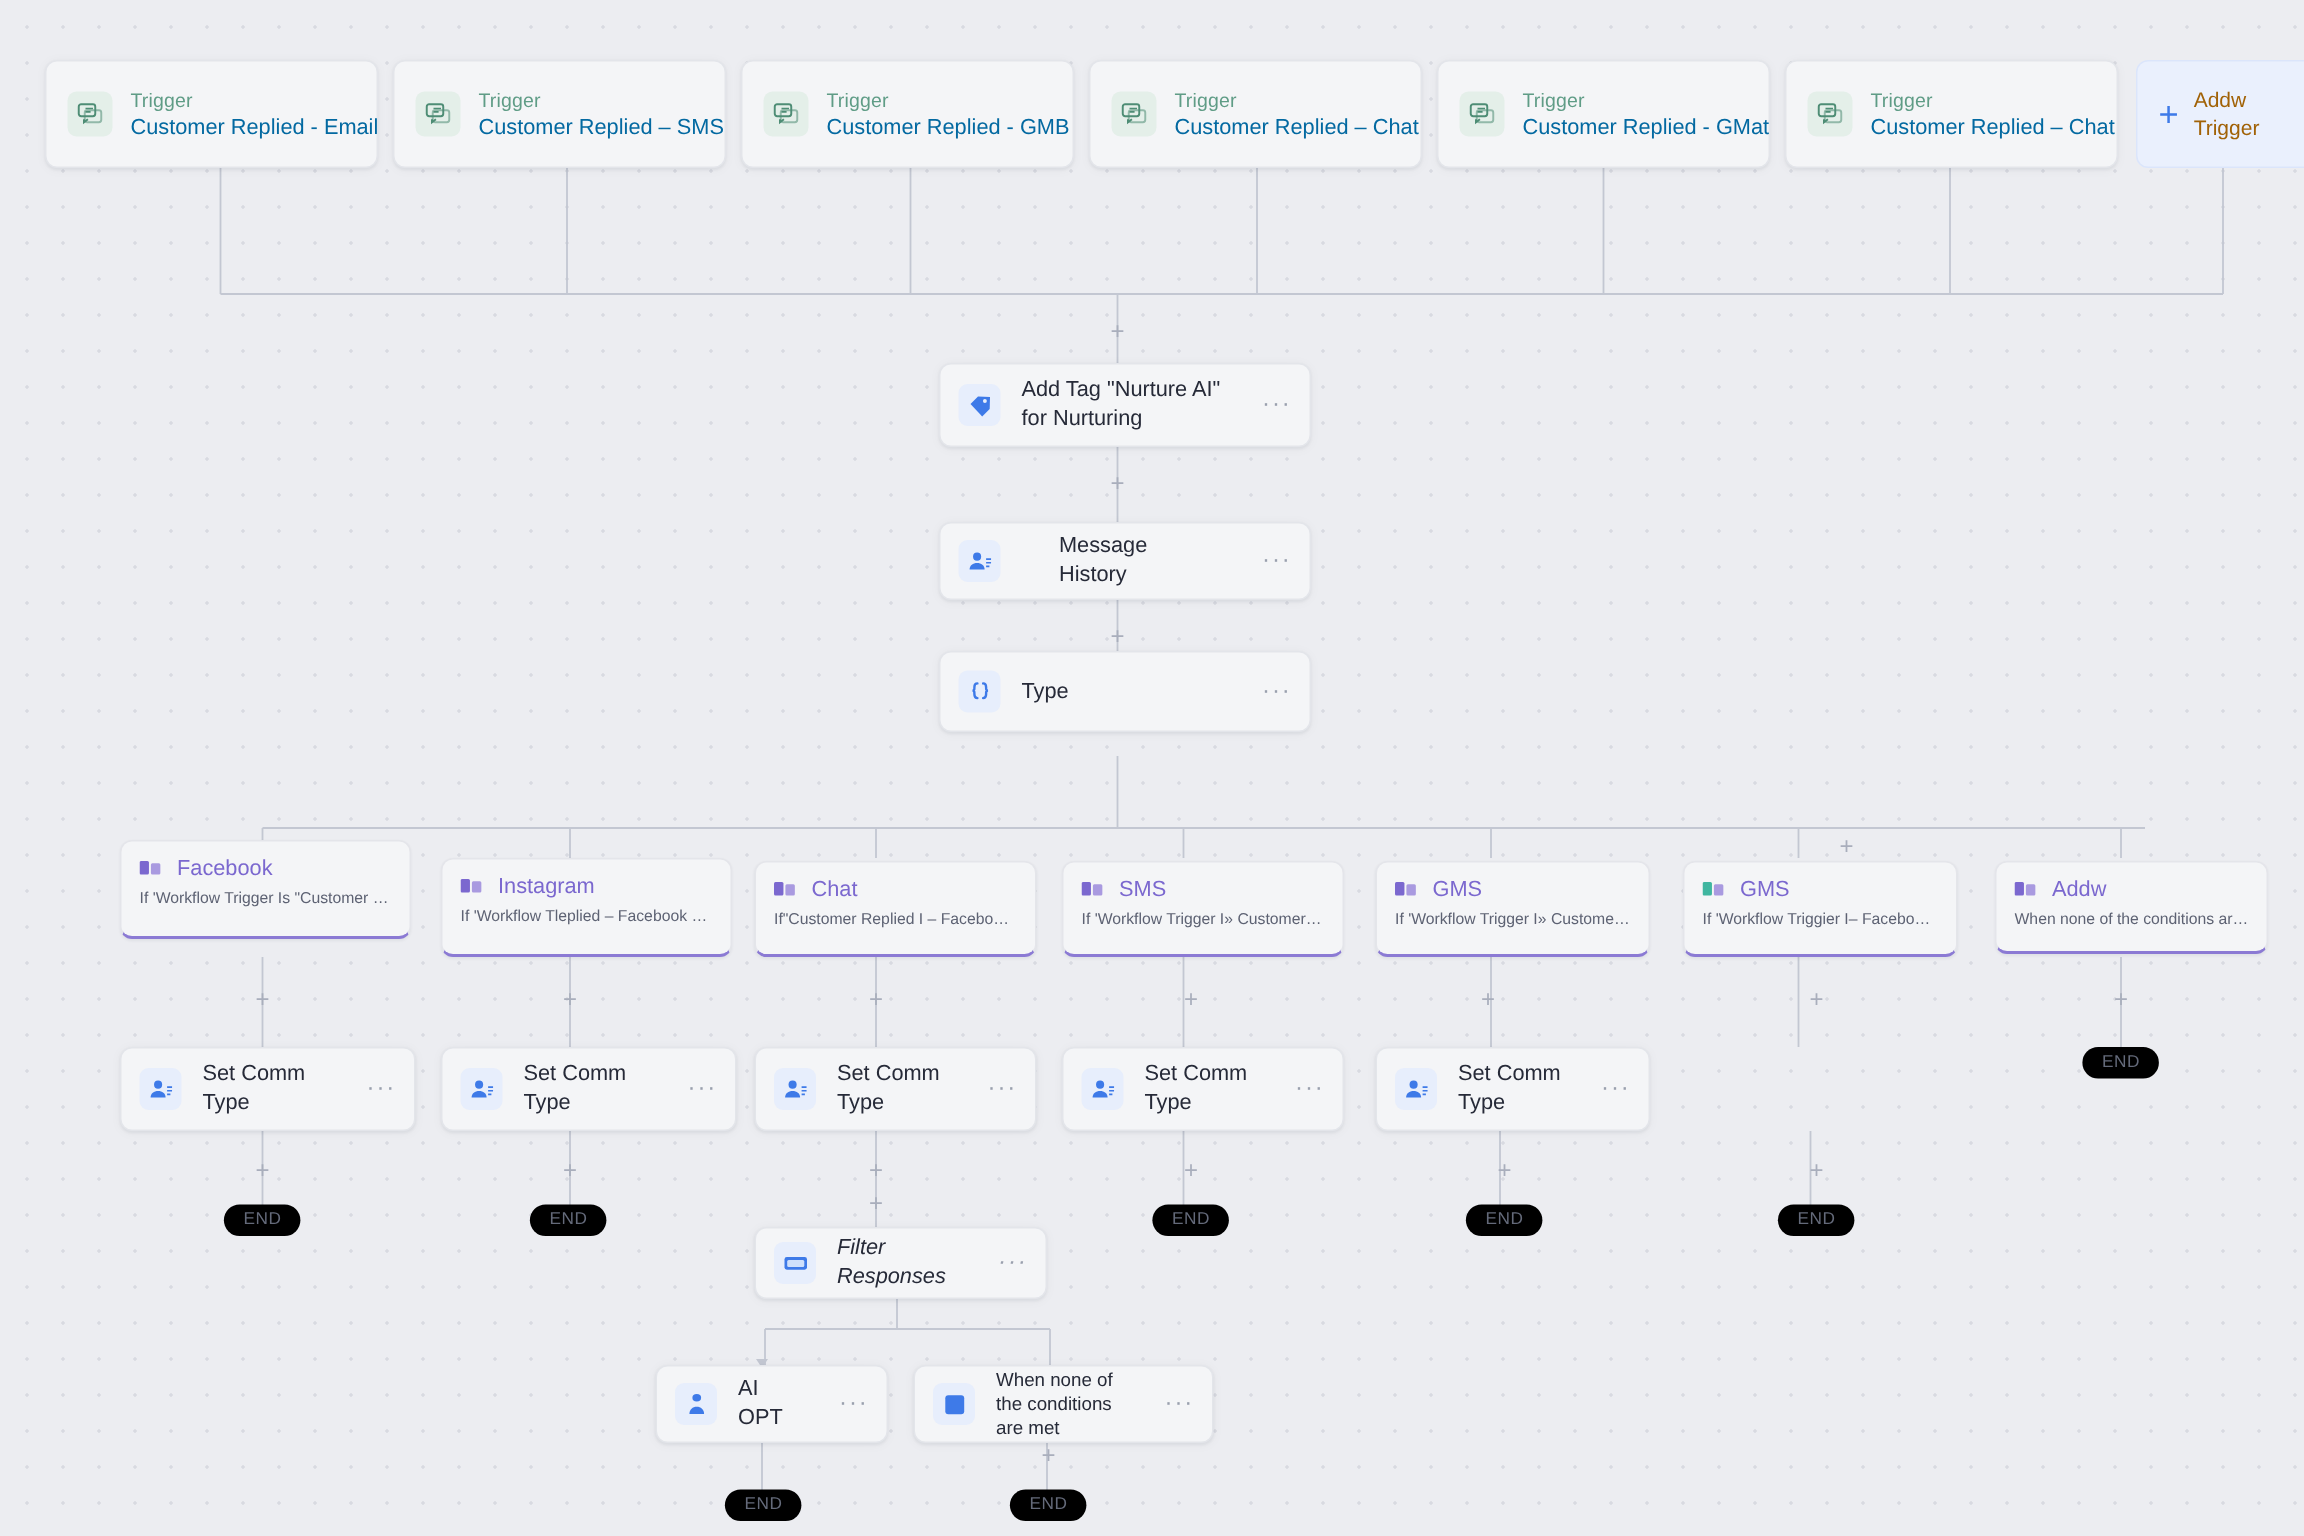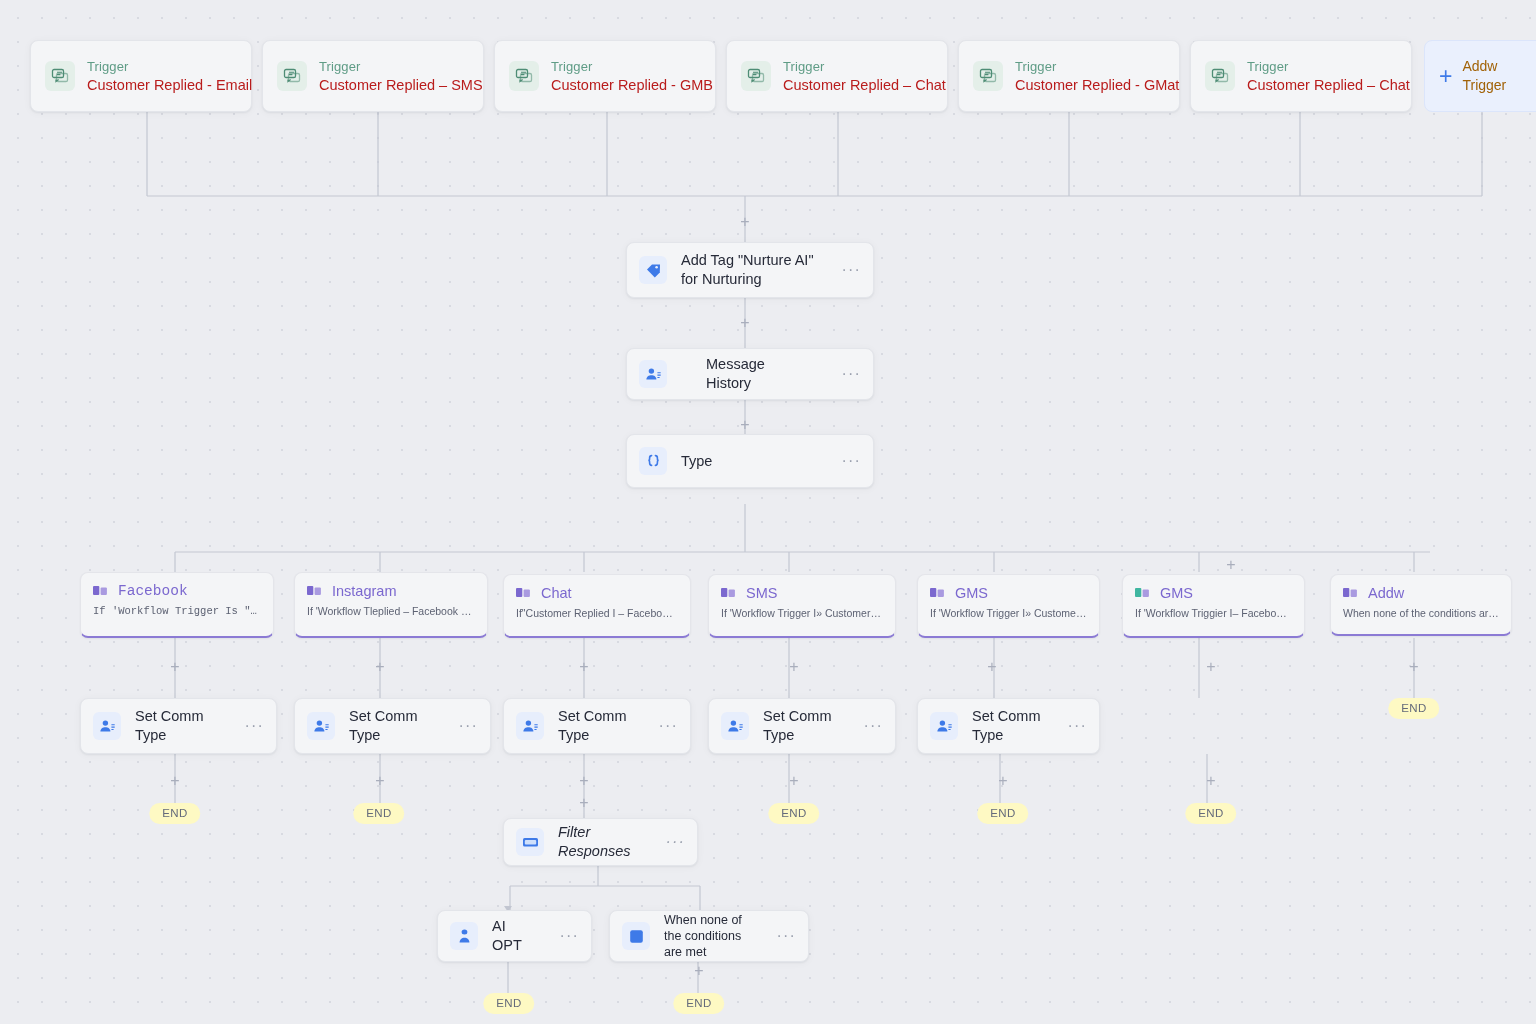--- a/index.html
+++ b/index.html
@@ -50,21 +50,21 @@
     width: 30px; height: 30px; flex: 0 0 30px;
     background: #e4efe9;
     border-radius: 6px;
     display: flex; align-items: center; justify-content: center;
   }
   .tr-txt { display: flex; flex-direction: column; gap: 3px; min-width: 0; }
   .tr-kind {
     font-size: 13px; color: #5f9c86; letter-spacing: .1px;
   }
   .tr-name {
-    font-size: 14.5px; color: #b91c1c; white-space: nowrap;
+    font-size: 14.5px; color: #0369a1; white-space: nowrap;
   }
 
   
   .addtrig {
     position: absolute;
     height: 72px;
     background: #eaf0fd;
     border: 1px solid #dbe5fb;
     border-radius: 8px;
     display: flex; align-items: center; gap: 10px;
@@ -123,21 +123,21 @@
     width: 16px; height: 16px;
     margin-left: -8px; margin-top: -8px;
     color: #a9aebc; font-size: 16px; line-height: 16px;
     text-align: center; cursor: pointer; user-select: none;
     z-index: 4;
   }
 
   
   .end {
     position: absolute;
-    background: #fef9c3;
+    background: #000000;
     color: #646a7a;
     font-size: 11.5px;
     letter-spacing: .4px;
     border-radius: 11px;
     padding: 4px 13px 5px;
     transform: translateX(-50%);
     z-index: 4;
     cursor: default;
   }
 
@@ -333,21 +333,21 @@
     <span class="act-ico">
       <svg class="gi" width="17" height="17" viewBox="0 0 17 17" fill="none" stroke="#3e7ae8" stroke-width="1.6" stroke-linecap="round">
         <path d="M6.6 2.6c-1.7 0-2 .9-2 2.4s.1 2.4-1.3 2.4c1.4 0 1.3 1 1.3 2.4s.3 2.6 2 2.6"></path>
         <path d="M10.4 2.6c1.7 0 2 .9 2 2.4s-.1 2.4 1.3 2.4c-1.4 0-1.3 1-1.3 2.4s-.3 2.6-2 2.6"></path>
       </svg>
     </span>
     <span class="act-lbl">Type</span>
     <span class="dots">···</span>
   </div>
 
-  <div class="branch" style="left:80px; top:572px; width:194px; height:66px;font-family:Liberation Mono, monospace;">
+  <div class="branch" style="left:80px; top:560px; width:194px; height:66px;">
     <span class="br-head">
       <span>
         <svg class="gi" width="15" height="13" viewBox="0 0 15 13">
             <rect x="0" y="1" width="6.3" height="9" rx="1" fill="#7b68cf"></rect>
             <rect x="7.6" y="2.5" width="6.3" height="7.5" rx="1" fill="#a99ae0"></rect>
           </svg>
       </span>
       <span class="br-title">Facebook</span>
     </span>
     <span class="br-sub">If 'Workflow Trigger Is "Customer R....</span>

